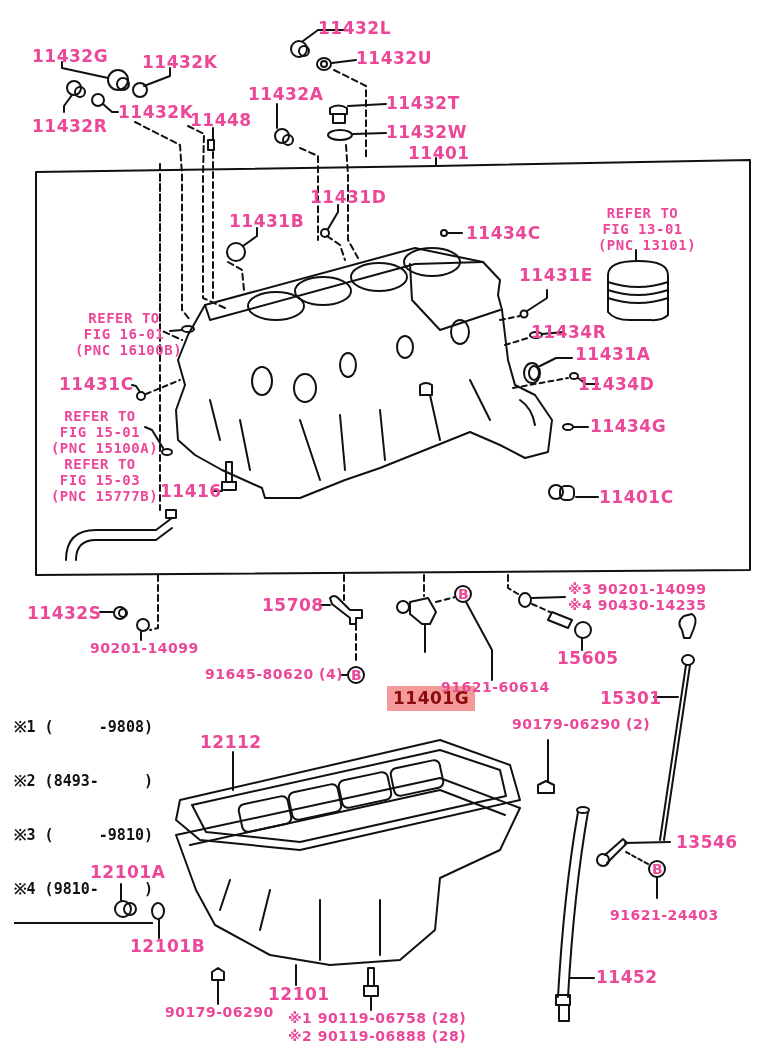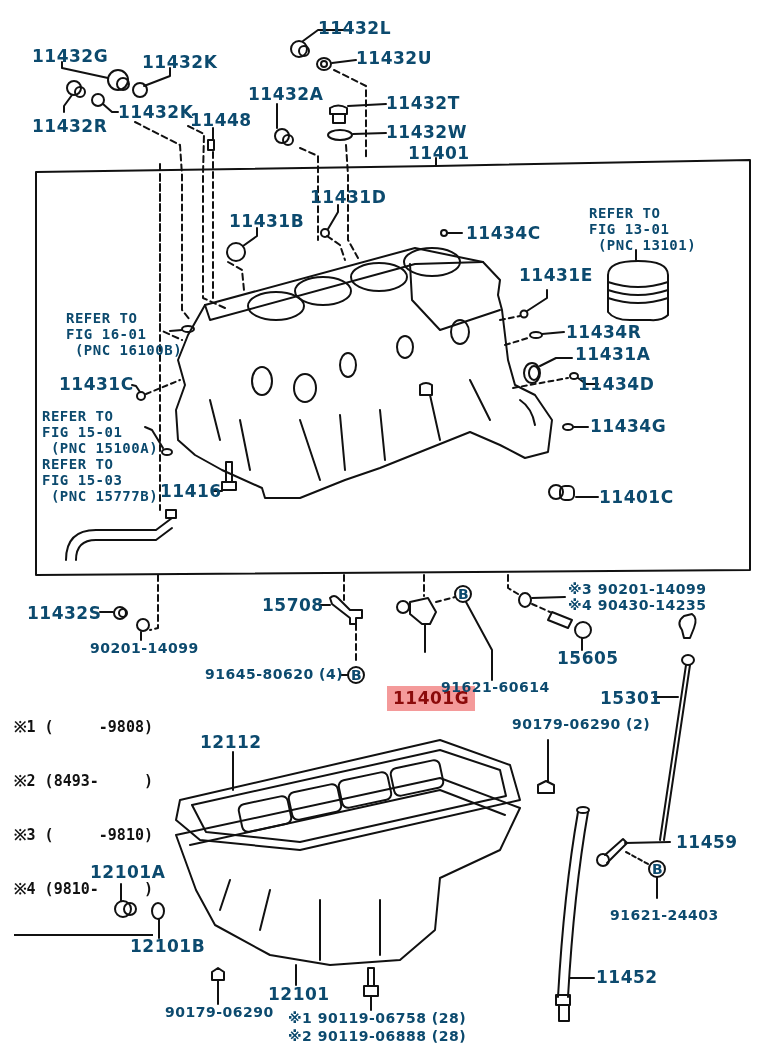--- a/index.html
+++ b/index.html
@@ -1,25 +1,25 @@
 <!DOCTYPE html>
 <html><head>
 <meta charset="utf-8">
 <style>
   html, body { margin:0; padding:0; background:#ffffff; }
   body { width:760px; height:1053px; position:relative; overflow:hidden;
          font-family:"DejaVu Sans", sans-serif; color:#111; }
   #diagram { position:absolute; left:0; top:0; }
   .lbl { position:absolute; font-family:"DejaVu Sans", sans-serif; font-weight:bold;
-         font-size:17px; letter-spacing:0.5px; color:#0c4a6e; white-space:nowrap; line-height:1; }
+         font-size:17px; letter-spacing:0.5px; color:#ec4899; white-space:nowrap; line-height:1; }
   .lbl.sm { font-size:14px; }
-  .lbl.ref { font-family:"DejaVu Sans Mono", monospace; font-size:14px; font-weight:bold; line-height:16px; white-space:pre; }
+  .lbl.ref { font-family:"DejaVu Sans Mono", monospace; font-size:14px; font-weight:bold; line-height:16px; white-space:pre;text-align:center; }
   .hl { background:#f49a9a; color:#8b0a0a; padding:4px 6px; }
   .cond { position:absolute; left:14px; top:682px; font-family:"DejaVu Sans Mono", monospace;
-          font-weight:bold; font-size:15px; line-height:18px; white-space:pre; border-bottom:2px solid #111; padding-bottom:18px; }
+          font-weight:bold; font-size:15px; line-height:18px; white-space:pre; border-bottom:2px solid #111; padding-bottom:6px; }
   .cond div { height:18px; }
 </style>
 </head>
 <body>
 
 <svg id="diagram" width="760" height="1053" viewBox="0 0 760 1053" xmlns="http://www.w3.org/2000/svg" fill="none" stroke="#111" stroke-width="2" stroke-linejoin="round" stroke-linecap="round">
 
   <g>
     <polyline points="36,172 436,166 750,160 750,570 36,575 36,172"></polyline>
     <line x1="436" y1="166" x2="436" y2="158"></line>
@@ -295,21 +295,21 @@
 <span class="lbl" style="left:118px;top:104px">11432K</span>
 <span class="lbl" style="left:190px;top:112px">11448</span>
 <span class="lbl" style="left:248px;top:86px">11432A</span>
 <span class="lbl" style="left:386px;top:95px">11432T</span>
 <span class="lbl" style="left:386px;top:124px">11432W</span>
 <span class="lbl" style="left:408px;top:145px">11401</span>
 <span class="lbl" style="left:310px;top:189px">11431D</span>
 <span class="lbl" style="left:229px;top:213px">11431B</span>
 <span class="lbl" style="left:466px;top:225px">11434C</span>
 <span class="lbl" style="left:519px;top:267px">11431E</span>
-<span class="lbl" style="left:566px;top:324px">11434R</span>
+<span class="lbl" style="left:531px;top:324px">11434R</span>
 <span class="lbl" style="left:575px;top:346px">11431A</span>
 <span class="lbl" style="left:578px;top:376px">11434D</span>
 <span class="lbl" style="left:590px;top:418px">11434G</span>
 <span class="lbl" style="left:59px;top:376px">11431C</span>
 <span class="lbl" style="left:160px;top:483px">11416</span>
 <span class="lbl" style="left:599px;top:489px">11401C</span>
 
 <span class="lbl ref" style="left:589px;top:205px">REFER TO
 FIG 13-01
  (PNC 13101)</span>
@@ -328,21 +328,21 @@
 <span class="lbl" style="left:262px;top:597px">15708</span>
 <span class="lbl sm" style="left:205px;top:667px">91645-80620 (4)</span>
 <span class="lbl hl" style="left:387px;top:686px">11401G</span>
 <span class="lbl sm" style="left:441px;top:680px">91621-60614</span>
 <span class="lbl sm" style="left:568px;top:582px">※3 90201-14099</span>
 <span class="lbl sm" style="left:568px;top:598px">※4 90430-14235</span>
 <span class="lbl" style="left:557px;top:650px">15605</span>
 <span class="lbl" style="left:600px;top:690px">15301</span>
 <span class="lbl sm" style="left:512px;top:717px">90179-06290 (2)</span>
 <span class="lbl" style="left:200px;top:734px">12112</span>
-<span class="lbl" style="left:676px;top:834px">11459</span>
+<span class="lbl" style="left:676px;top:834px">13546</span>
 <span class="lbl sm" style="left:610px;top:908px">91621-24403</span>
 <span class="lbl" style="left:90px;top:864px">12101A</span>
 <span class="lbl" style="left:130px;top:938px">12101B</span>
 <span class="lbl" style="left:268px;top:986px">12101</span>
 <span class="lbl sm" style="left:165px;top:1005px">90179-06290</span>
 <span class="lbl" style="left:596px;top:969px">11452</span>
 <span class="lbl sm" style="left:288px;top:1011px">※1 90119-06758 (28)</span>
 <span class="lbl sm" style="left:288px;top:1029px">※2 90119-06888 (28)</span>
 
 <span class="lbl sm" style="left:351px;top:668px">B</span>

